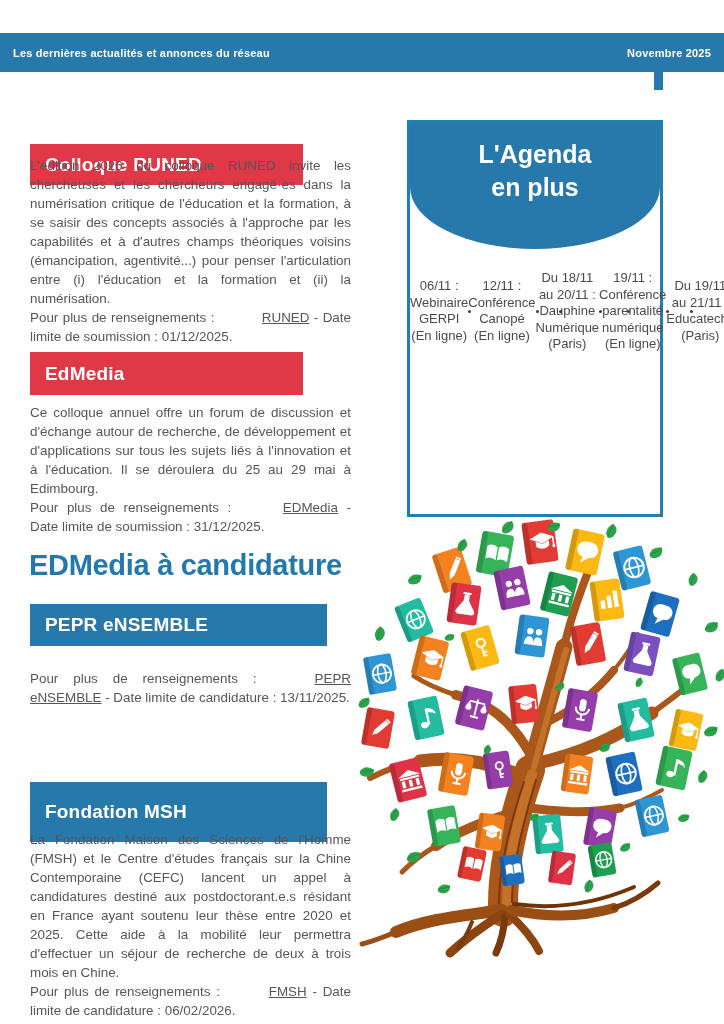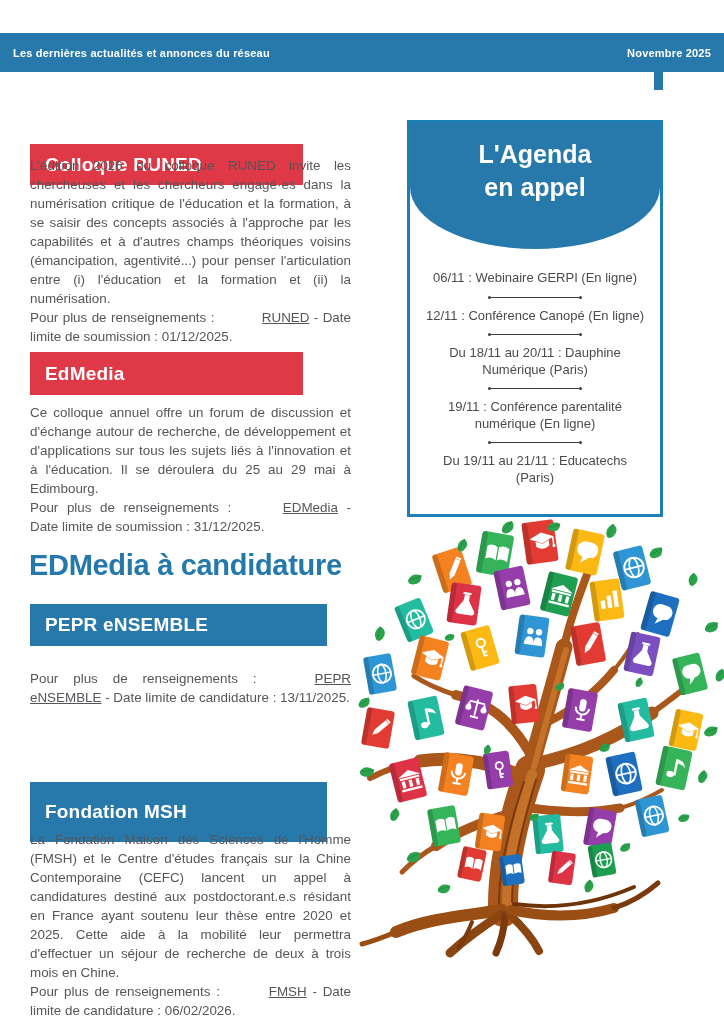--- a/index.html
+++ b/index.html
@@ -58,21 +58,21 @@
     position:absolute;left:407px;top:88px;width:256px;height:397px;
     border:3px solid var(--border-blue);background:#fff;margin-top:32px;
   }
   .agenda-header{
     width:100%;height:126px;background:var(--blue);
     border-radius:0 0 50% 50% / 0 0 62px 62px;
     color:#fff;text-align:center;font-weight:bold;
     font-size:25px;line-height:33px;padding-top:15px;
   }
   .agenda-items{
-    display:flex;flex-direction:column;align-items:center;
+    display:flex;flex-direction:row;align-items:center;
     margin-top:21px;
   }
   .agenda-item{
     font-size:13px;line-height:16.5px;color:var(--agenda-ink);
     text-align:center;max-width:218px;
   }
   .agenda-sep{position:relative;width:94px;height:9px;margin:6px 0;}
   .agenda-sep::before{
     content:"";position:absolute;left:3px;right:3px;top:4px;height:1px;background:#3c3c3c;
   }
@@ -116,21 +116,21 @@
 
   <div class="banner blue banner-msh">
     <span>Fondation MSH</span>
   </div>
   <p class="para para-msh"><span>La Fondation Maison des Sciences de l'Homme (FMSH) et le Centre d'études français sur la Chine Contemporaine (CEFC) lancent un appel à candidatures destiné aux postdoctorant.e.s résidant en France ayant soutenu leur thèse entre 2020 et 2025. Cette aide à la mobilité leur permettra d'effectuer un séjour de recherche de deux à trois mois en Chine.</span><br>
     <span>Pour plus de renseignements : </span><a class="link">FMSH</a><span> - Date limite de candidature : 06/02/2026.</span></p>
 
   <div class="agenda">
     <div class="agenda-header">
       <div>L'Agenda</div>
-      <div>en appel</div>
+      <div>en plus</div>
     </div>
     <div class="agenda-items">
       <div class="agenda-item">06/11 : Webinaire GERPI (En ligne)</div>
       <div class="agenda-sep"></div>
       <div class="agenda-item">12/11 : Conférence Canopé (En ligne)</div>
       <div class="agenda-sep"></div>
       <div class="agenda-item">Du 18/11 au 20/11 : Dauphine Numérique (Paris)</div>
       <div class="agenda-sep"></div>
       <div class="agenda-item">19/11 : Conférence parentalité numérique (En ligne)</div>
       <div class="agenda-sep"></div>

